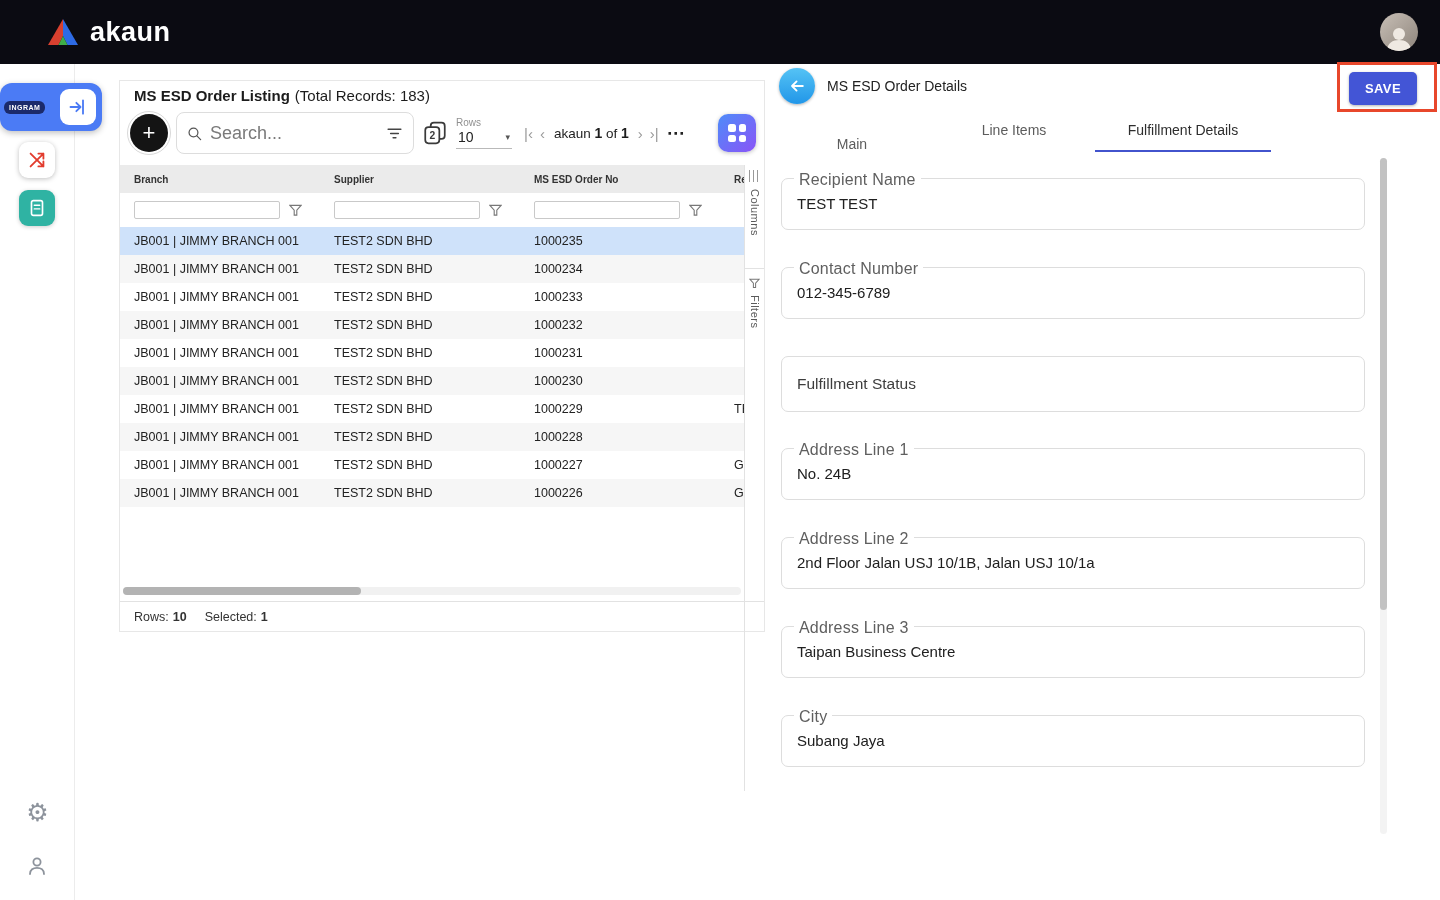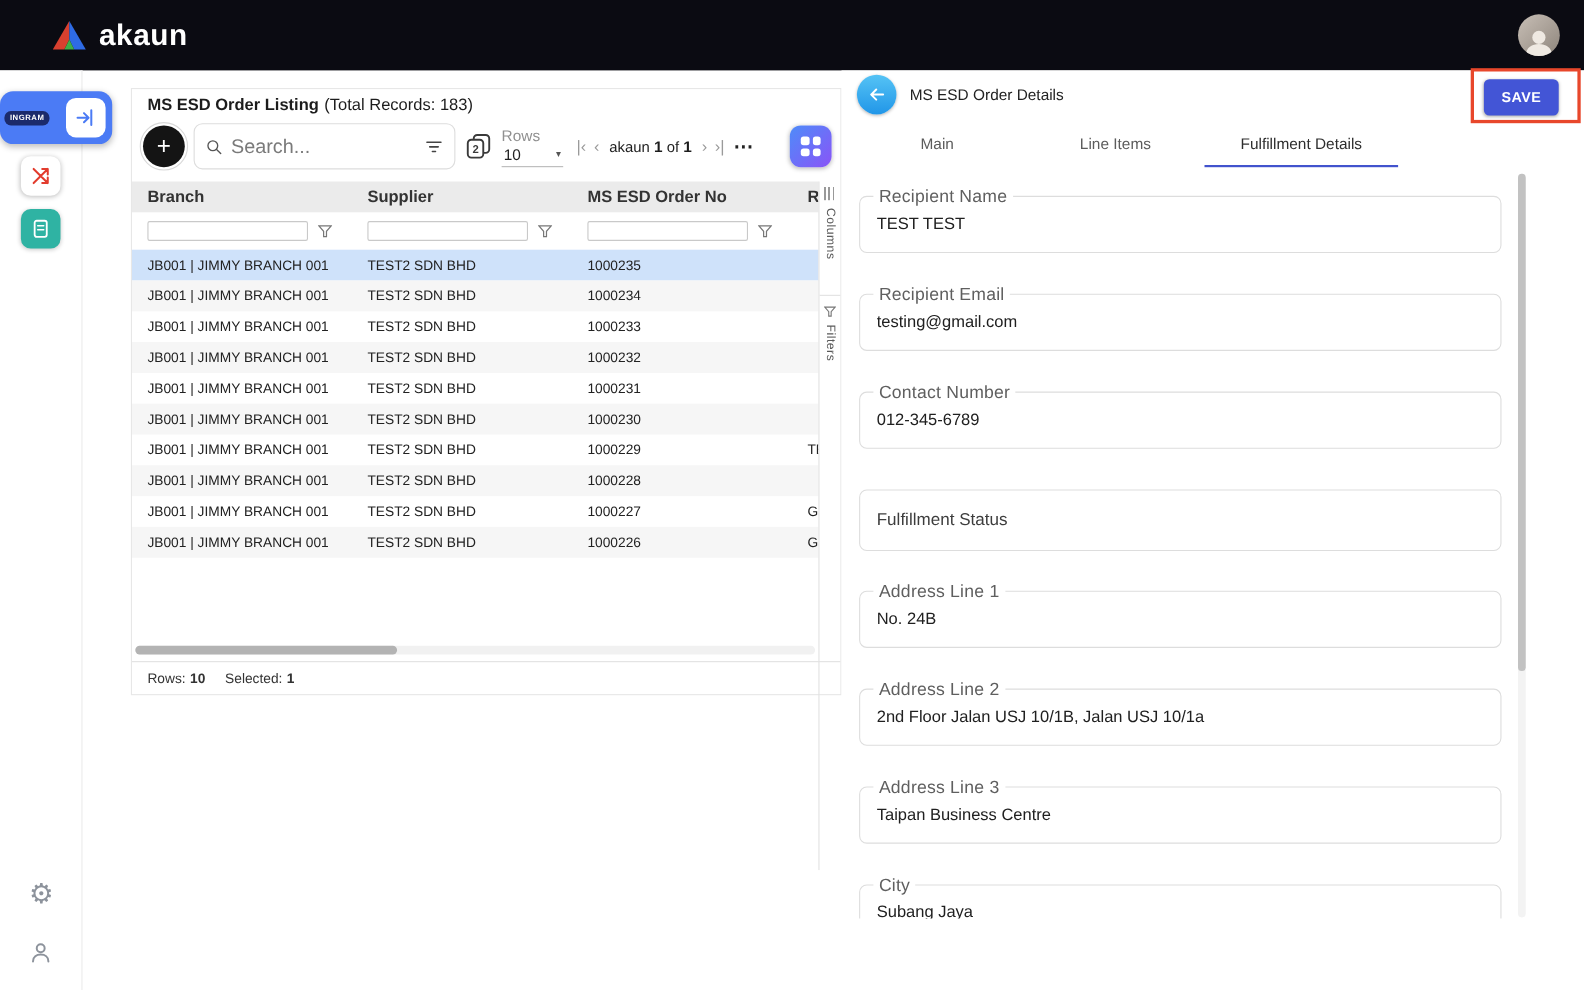--- a/index.html
+++ b/index.html
@@ -46,37 +46,37 @@
   .add-btn { width:38px; height:38px; border-radius:50%; background:#141414; color:#fff;
              font-size:22px; line-height:1; display:flex; align-items:center; justify-content:center;
              border:none; outline:1px solid #d9d9d9; outline-offset:2px; flex:none; cursor:pointer; }
   .search-box { width:238px; height:42px; border:1px solid #ddd; border-radius:8px;
                 display:flex; align-items:center; gap:8px; padding:0 10px; flex:none; }
   .search-box input { border:none; outline:none; flex:1; min-width:0; font-size:18px;
                       color:#333; font-family:Liberation Sans, sans-serif; }
   .search-box input::placeholder { color:#7a7a7a; }
   .pages-ic { flex:none; }
   .rows-select { width:56px; flex:none; display:flex; flex-direction:column; }
-  .rows-mini { font-size:14px; color:#909090; }
+  .rows-mini { font-size:10px; color:#909090; }
   .rows-val { display:flex; align-items:center; justify-content:space-between;
               border-bottom:1px solid #b9b9b9; padding:1px 2px 3px 2px; font-size:14px; color:#222; }
   .rows-caret { font-size:9px; color:#555; }
   .pager { display:flex; align-items:center; gap:7px; flex:none; margin-left:4px; }
   .pg-btn { font-size:15px; color:#9a9a9a; cursor:pointer; line-height:1; }
   .pg-text { font-size:13.5px; color:#1d1d1d; margin:0 2px; }
   .pg-text b { font-size:14px; }
   .more-btn { font-size:18px; font-weight:700; color:#222; letter-spacing:1px; cursor:pointer; flex:none; }
   .grid-btn { width:38px; height:38px; border-radius:10px; margin-left:auto; flex:none; border:none;
               background:linear-gradient(135deg,#4e8cf9,#8a54f7); display:flex; align-items:center;
               justify-content:center; cursor:pointer; box-shadow:0 1px 4px rgba(0,0,0,.25); }
   .grid-ic { width:18px; height:18px; display:grid; grid-template-columns:1fr 1fr; gap:3px; }
   .grid-ic i { background:#fff; border-radius:2.5px; }
 
   .thead { position:absolute; top:84px; left:0; width:624px; height:28px; background:#ebebeb;
-           display:flex; align-items:center; font-size:15px; font-weight:700; color:#333; }
+           display:flex; align-items:center; font-size:10px; font-weight:700; color:#333; }
   .c1 { width:200px; padding-left:14px; flex:none; }
   .c2 { width:200px; padding-left:14px; flex:none; }
   .c3 { width:200px; padding-left:14px; flex:none; }
   .c4 { flex:1; padding-left:14px; white-space:nowrap; overflow:hidden; }
 
   .tfilter { position:absolute; top:112px; left:0; width:624px; height:34px; display:flex;
              align-items:center; }
   .fcell { width:200px; flex:none; display:flex; align-items:center; }
   .fcell input { width:146px; height:18px; margin-left:14px; border:1px solid #c9c9c9;
                  border-radius:2px; outline:none; font-size:11px; padding:0 4px; font-family:inherit; }
@@ -116,21 +116,21 @@
               align-items:center; justify-content:center; cursor:pointer;
               box-shadow:0 1px 3px rgba(0,0,0,.3); }
   .rp-title { position:absolute; left:62px; top:14px; font-size:14px; color:#222; }
   .save-btn { position:absolute; left:584px; top:8px; width:68px; height:33px; background:#4355d6;
               color:#fff; font-weight:700; font-size:13px; border:none; border-radius:5px;
               letter-spacing:.4px; cursor:pointer; box-shadow:0 1px 3px rgba(0,0,0,.3);
               font-family:inherit; }
   .tabs { position:absolute; top:44px; left:6px; height:44px; display:flex; }
   .tab { height:44px; display:flex; align-items:center; justify-content:center; font-size:14px;
          color:#5c5c5c; position:relative; cursor:pointer; }
-  .tab-main { width:162px; } .tab-line { width:162px; } .tab-fulfill { width:176px; color:#2e2e2e; }
+  .tab-main { width:162px;align-items:flex-end; } .tab-line { width:162px; } .tab-fulfill { width:176px; color:#2e2e2e; }
   .tab .underline { position:absolute; bottom:0; left:0; right:0; height:2.5px; background:#4253cd; }
 
   .form { position:absolute; top:114px; left:16px; width:584px; }
   .field { position:relative; height:52px; border:1px solid #ddd; border-radius:7px;
            margin-bottom:37px; background:#fff; }
   .flabel { position:absolute; top:-8px; left:12px; background:#fff; padding:0 5px;
             font-size:16px; color:#5f5f5f; letter-spacing:.2px; }
   .fvalue { line-height:50px; padding:0 15px; font-size:15px; color:#202020;
             white-space:nowrap; overflow:hidden; }
   .field.status { height:56px; margin-bottom:36px; }
@@ -394,24 +394,20 @@
         <span class="underline"></span>
       </div>
     </div>
 
     <div class="form">
       <div class="field">
         <span class="flabel">Recipient Name</span>
         <div class="fvalue">TEST TEST</div>
       </div>
       <div class="field">
-        <span class="flabel">Recipient Email</span>
-        <div class="fvalue">testing@gmail.com</div>
-      </div>
-      <div class="field">
         <span class="flabel">Contact Number</span>
         <div class="fvalue">012-345-6789</div>
       </div>
       <div class="field status">
         <div class="fvalue">Fulfillment Status</div>
       </div>
       <div class="field">
         <span class="flabel">Address Line 1</span>
         <div class="fvalue">No. 24B</div>
       </div>

